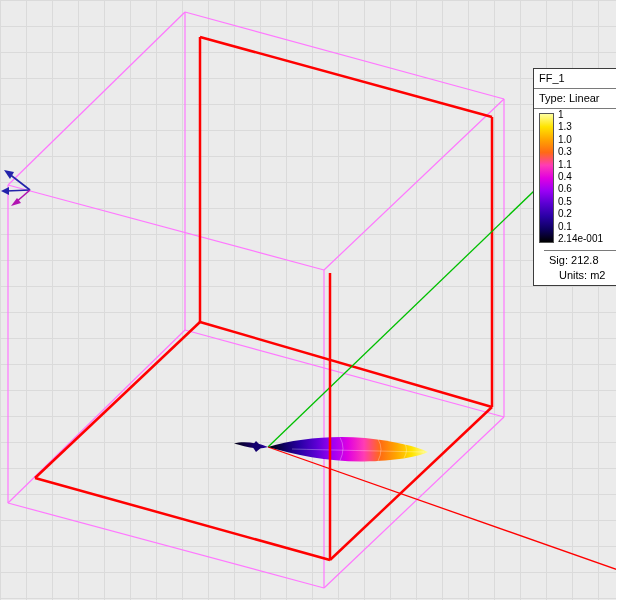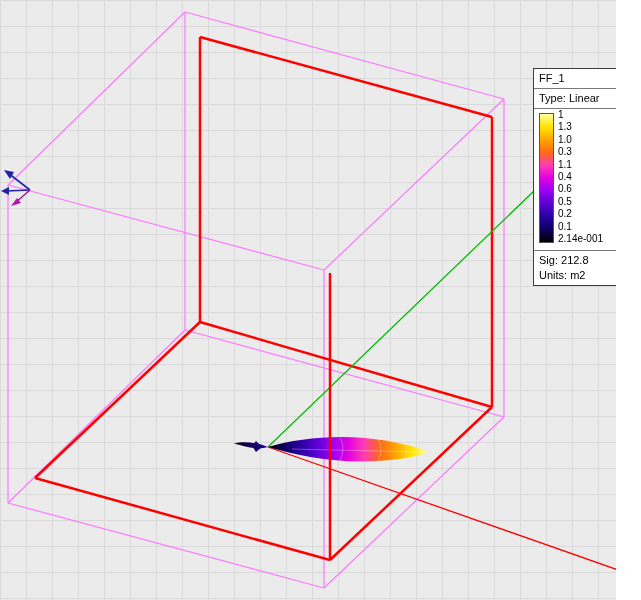--- a/index.html
+++ b/index.html
@@ -30,22 +30,22 @@
   .colorbar{
     width:13px;height:128px;
     border:1px solid #555;
     flex:0 0 auto;
   }
   .ticks{
     display:flex;flex-direction:column;justify-content:space-between;
     height:134px;margin:-3px 0 0 4px;
     font-size:10px;line-height:10px;white-space:nowrap;
   }
-  .legend-row.tight-top{padding-bottom:0;}
-  .legend-row.tight-bottom{padding-top:1px;}
+  .legend-row.tight-top{padding-bottom:0;margin-left:10px;}
+  .legend-row.tight-bottom{padding-top:1px;margin-left:20px;}
 </style>
 </head>
 <body>
 
 <div id="app">
 
   <svg id="scene" width="641" height="600" viewBox="0 0 641 600">
     <defs>
       <linearGradient id="lobeGrad" x1="0" y1="0" x2="1" y2="0">
           <stop offset="0.000" stop-color="#000000"></stop>

